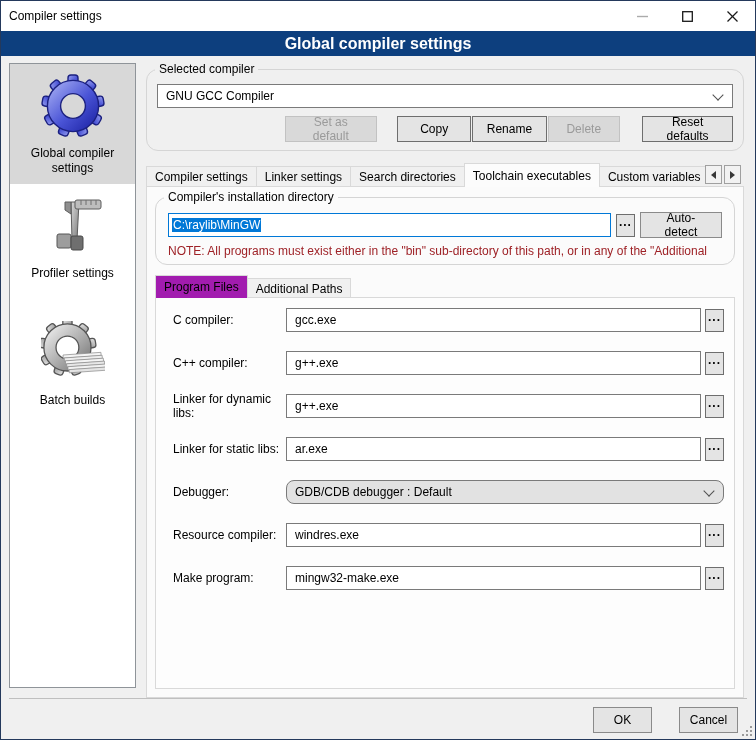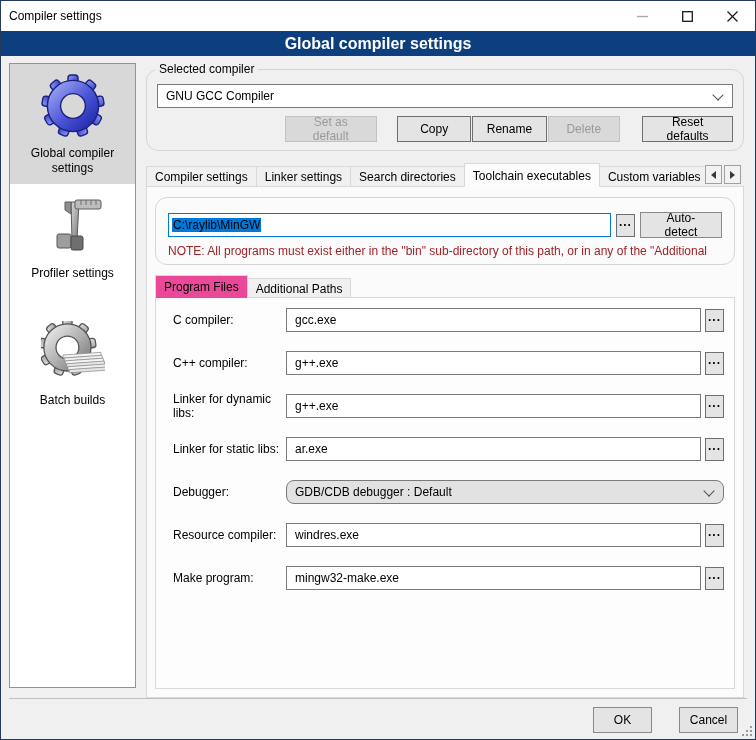--- a/index.html
+++ b/index.html
@@ -65,30 +65,30 @@
            border-left:5px solid #383838; }
 
   
   .tabpage { background:#fbfbfb; border:1px solid #d9d9d9; margin-top:-1px; height:512px;
              padding:10px 8px 8px 8px; position:relative; z-index:1; }
 
   .gb-dir { padding:14px 12px 6px 12px; background:#fbfbfb; }
   .dir-row { display:flex; align-items:center; }
   .text-input { height:24px; border:1px solid #0078d7; background:#fff; display:flex;
                 align-items:center; padding:0 3px; width:452px; overflow:hidden; white-space:nowrap; }
-  .sel { background:#0078d7; color:#000000; padding:0 1px; }
+  .sel { background:#0078d7; color:#ffffff; padding:0 1px; }
   .browse { width:19px; height:23px; margin-left:5px; padding:0 2px 6px 2px; font-weight:bold; letter-spacing:1px; }
   .autodetect { margin-left:5px; height:23px; border-color:#8a8a8a; }
   .note { margin-top:6px; color:#9e2126; white-space:nowrap; overflow:hidden; width:545px; }
 
   
   .subtabstrip { display:flex; align-items:flex-end; margin-top:10px; height:23px; }
   .subtab { height:20px; background:#f0f0f0; border:1px solid #d9d9d9; border-bottom:none;
             padding:0 8px; display:flex; align-items:center; margin-right:-1px; }
-  .subtab.active { height:23px; background:#ec4899; position:relative; z-index:3; }
+  .subtab.active { height:23px; background:#a21caf; position:relative; z-index:3; }
   .innerpanel { background:#fdfdfd; border:1px solid #d9d9d9; margin-top:-1px; height:392px;
                 padding:10px 10px 0 17px; position:relative; z-index:1; }
 
   .frow { display:flex; align-items:center; height:24px; margin-bottom:19px; }
   .frow .flabel { width:113px; flex:0 0 auto; }
   .frow .text-field { height:24px; border:1px solid #7a7a7a; background:#fff; display:flex;
                       align-items:center; padding:0 8px; width:419px; }
   .frow .browse { height:23px; margin-left:4px; }
   .frow .combo { width:441px;border-radius:8px; }
 
@@ -266,20 +266,21 @@
           </div>
         <div class="arrow-btn">
             <span class="tri-r"></span>
           </div>
       </div>
     </div>
 
     <div class="tabpage">
 
       <div class="groupbox gb-dir on-white">
+        <span class="gb-label">Compiler's installation directory</span>
         <div class="dir-row">
           <div class="text-input">
             <span class="sel">C:\raylib\MinGW</span>
           </div>
           <button class="btn browse">...</button>
           <button class="btn autodetect">Auto-detect</button>
         </div>
         <div class="note">NOTE: All programs must exist either in the "bin" sub-directory of this path, or in any of the "Additional</div>
       </div>
 

